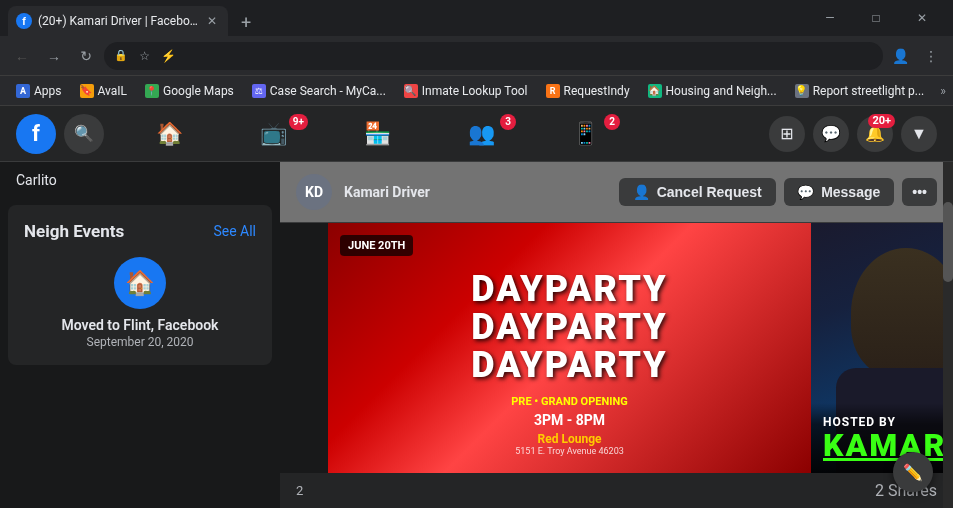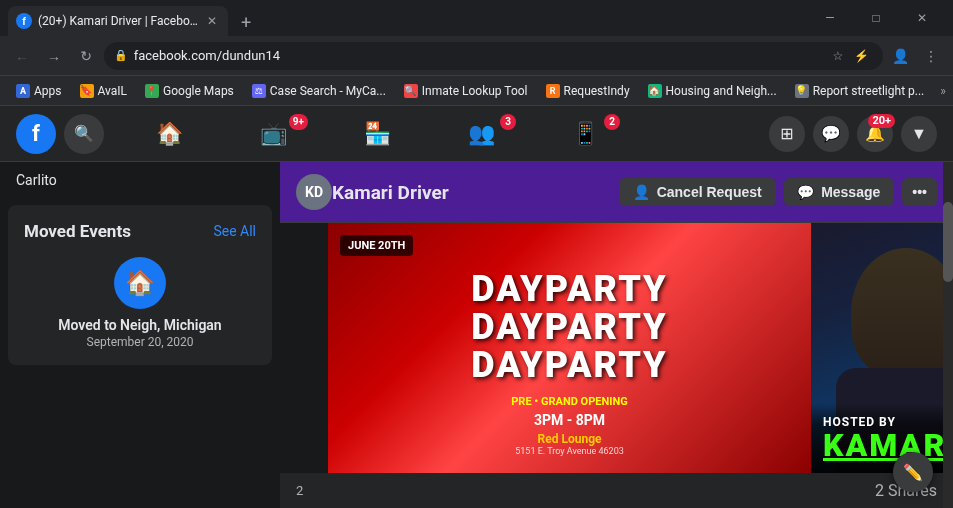--- a/index.html
+++ b/index.html
@@ -60,22 +60,22 @@
     .life-events { background: #242526; border-radius: 8px; margin: 8px; padding: 16px; }
     .life-events-header { display: flex; align-items: center; justify-content: space-between; margin-bottom: 16px; }
     .life-events-title { font-size: 17px; font-weight: 700; color: #e4e6eb; }
     .see-all-link { font-size: 14px; color: #2d88ff; cursor: pointer; }
     .life-event-item { display: flex; flex-direction: column; align-items: center; }
     .life-event-icon { width: 52px; height: 52px; background: #1877f2; border-radius: 50%; display: flex; align-items: center; justify-content: center; color: white; font-size: 24px; margin-bottom: 8px; }
     .life-event-title { font-size: 14px; font-weight: 600; color: #e4e6eb; text-align: center; }
     .life-event-date { font-size: 12px; color: #b0b3b8; text-align: center; margin-top: 2px; }
 
     
-    .profile-header-strip { background: #4c1d95; padding: 12px 16px; display: flex; align-items: center; gap: 0; border-bottom: 1px solid #3a3b3c; }
-    .profile-name { font-size: 19px; font-weight: 700; color: #e4e6eb; }
+    .profile-header-strip { background: #737373; padding: 12px 16px; display: flex; align-items: center; gap: 12px; border-bottom: 1px solid #3a3b3c; }
+    .profile-name { font-size: 14px; font-weight: 700; color: #e4e6eb; }
     .profile-actions { margin-left: auto; display: flex; gap: 8px; }
     .btn-cancel-req { background: #3a3b3c; color: #e4e6eb; border: none; border-radius: 6px; padding: 6px 14px; font-size: 14px; font-weight: 600; cursor: pointer; display: flex; align-items: center; gap: 6px; }
     .btn-message { background: #3a3b3c; color: #e4e6eb; border: none; border-radius: 6px; padding: 6px 14px; font-size: 14px; font-weight: 600; cursor: pointer; display: flex; align-items: center; gap: 6px; }
     .btn-more { background: #3a3b3c; color: #e4e6eb; border: none; border-radius: 6px; padding: 6px 10px; font-size: 14px; font-weight: 600; cursor: pointer; }
 
     
     .post-image-container { width: 100%; height: 340px; background: #1d4ed8; position: relative; overflow: hidden; margin-left: 48px; }
     .post-image-overlay { width: 100%; height: 100%; display: flex; }
     
     
@@ -142,21 +142,20 @@
       <span>←</span>
     </div>
     <div class="nav-btn">
       <span>→</span>
     </div>
     <div class="nav-btn">
       <span>↻</span>
     </div>
     <div class="address-bar">
       <span class="lock-icon">🔒</span>
-      <span class="url-text">facebook.com/dundun14</span>
       <div class="address-icons">
         <div class="addr-icon-btn">☆</div>
         <div class="addr-icon-btn">⚡</div>
       </div>
     </div>
     <div class="nav-right">
       <div class="toolbar-btn">👤</div>
       <div class="toolbar-btn">⋮</div>
     </div>
   </div>
@@ -243,28 +242,28 @@
     <div class="fb-main">
 
       <div style="width: 280px; background: #18191a; flex-shrink: 0; overflow: hidden;">
 
         <div style="padding: 8px 16px;">
           <span style="font-size: 14px; color: #e4e6eb;">Carlito</span>
         </div>
 
         <div class="life-events">
           <div class="life-events-header">
-            <span class="life-events-title">Moved Events</span>
+            <span class="life-events-title">Neigh Events</span>
             <span class="see-all-link">See All</span>
           </div>
           <div class="life-event-item">
             <div class="life-event-icon">
               <span>🏠</span>
             </div>
-            <span class="life-event-title">Moved to Neigh, Michigan</span>
+            <span class="life-event-title">Moved to Flint, Facebook</span>
             <span class="life-event-date">September 20, 2020</span>
           </div>
         </div>
       </div>
 
       <div style="flex:1; display:flex; flex-direction:column; overflow:hidden; position:relative;">
 
         <div class="profile-header-strip">
           <div class="avatar-circle">
             <span>KD</span>

